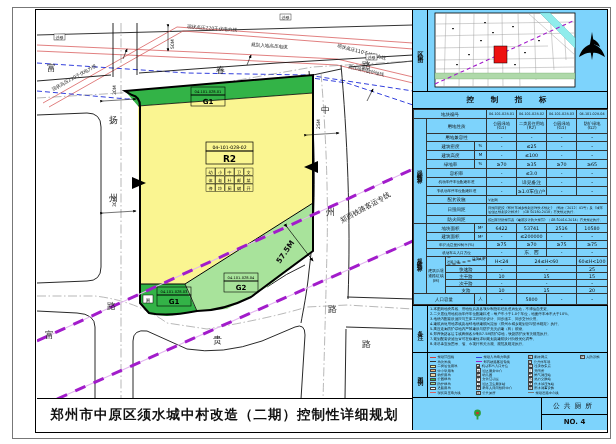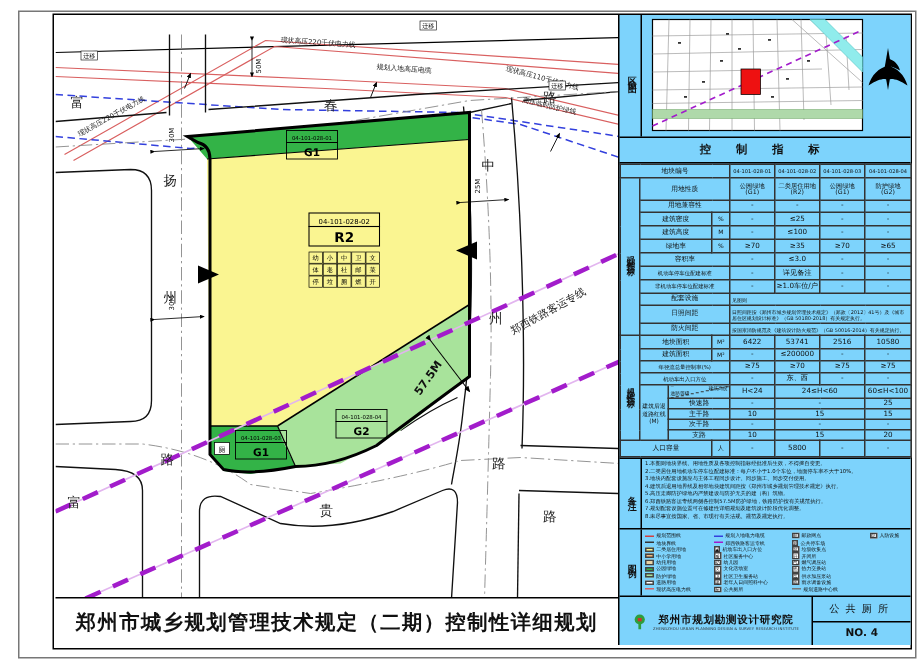--- a/index.html
+++ b/index.html
@@ -242,21 +242,21 @@
         <text x="70" y="298">路</text>
         <text x="284" y="102">中</text>
         <text x="289" y="204">州</text>
         <text x="291" y="301">路</text>
         <text x="8" y="327">富</text>
         <text x="176" y="332">贵</text>
         <text x="325" y="336">路</text>
       </g>
   </svg>
 
-  <div id="titlebar">郑州市城乡规划管理技术规定（二期）控制性详细规划</div>
+  <div id="titlebar">郑州市中原区须水城中村改造（二期）控制性详细规划</div>
 
   <div id="panel">
 
     <div class="sect" id="loc-sect">
       <div class="vlab">区位图</div>
       <svg width="179" height="81" viewBox="0 0 179 81">
         <rect x="7" y="3" width="140" height="74" fill="#fff" stroke="#000" stroke-width="0.8"></rect>
         <g stroke="#999" stroke-width="0.45">
           <path d="M7,14 L147,12 M7,26 L147,23 M7,38 L120,36 M7,50 L147,48 M7,59 L147,57"></path>
           <path d="M18,3 L16,77 M32,3 L31,77 M46,3 L45,77 M60,3 L60,77 M74,3 L75,77 M90,3 L92,77 M106,3 L108,70 M122,3 L126,60 M136,14 L138,50"></path>
@@ -610,24 +610,20 @@
         </div>
     </div>
 
     <div class="sect" id="inst-sect">
       <div id="inst-left">
         <svg width="11" height="11" viewBox="0 0 11 11">
           <circle cx="5.5" cy="4" r="3.4" fill="#2E9E3C"></circle>
           <rect x="4.6" y="6.5" width="1.8" height="4" fill="#2E9E3C"></rect>
           <rect x="4.2" y="3" width="2.6" height="2.2" fill="#D03030"></rect>
         </svg>
-        <div id="inst-txt">
-          <div id="inst-name">郑州市规划勘测设计研究院</div>
-          <div id="inst-en">ZHENGZHOU URBAN PLANNING DESIGN &amp; SURVEY RESEARCH INSTITUTE</div>
-        </div>
       </div>
       <div id="inst-right">
         <div id="sheet-label">公共厕所</div>
         <div id="sheet-no">NO. 4</div>
       </div>
     </div>
   </div>
 </div>
 
 </body></html>

